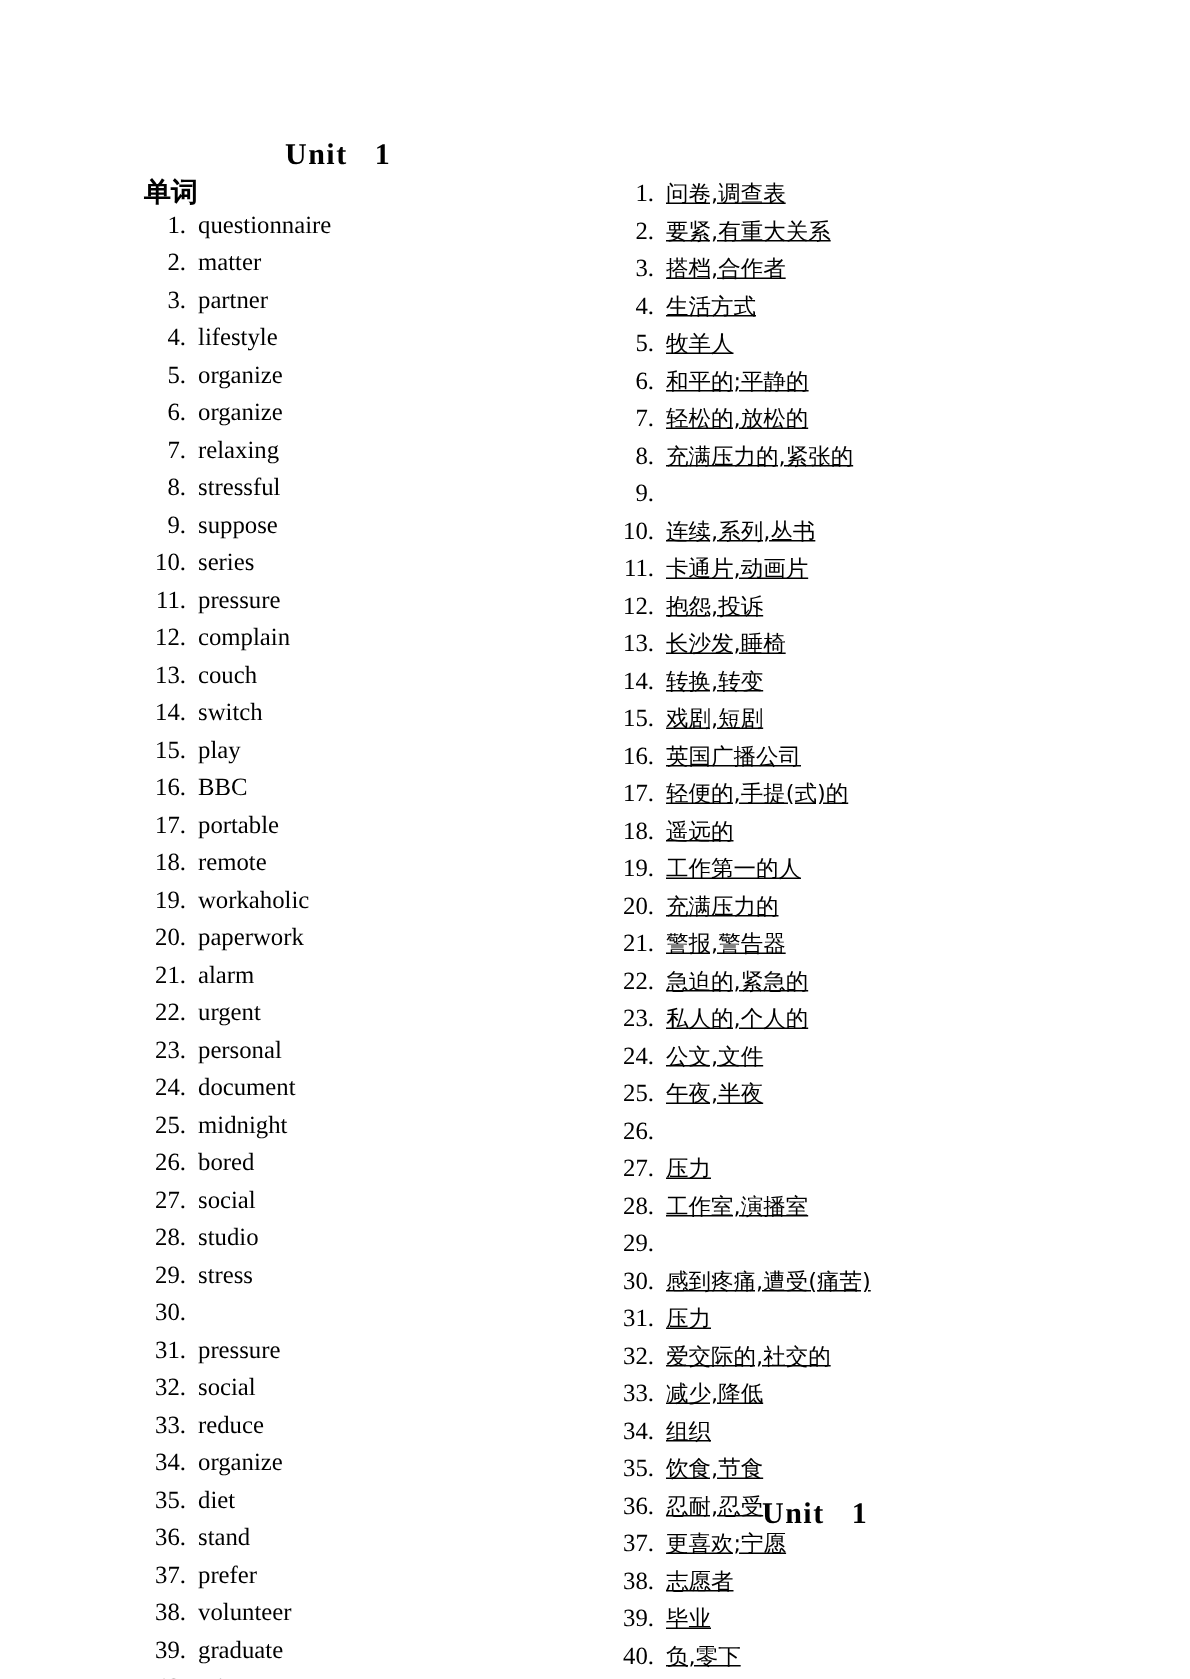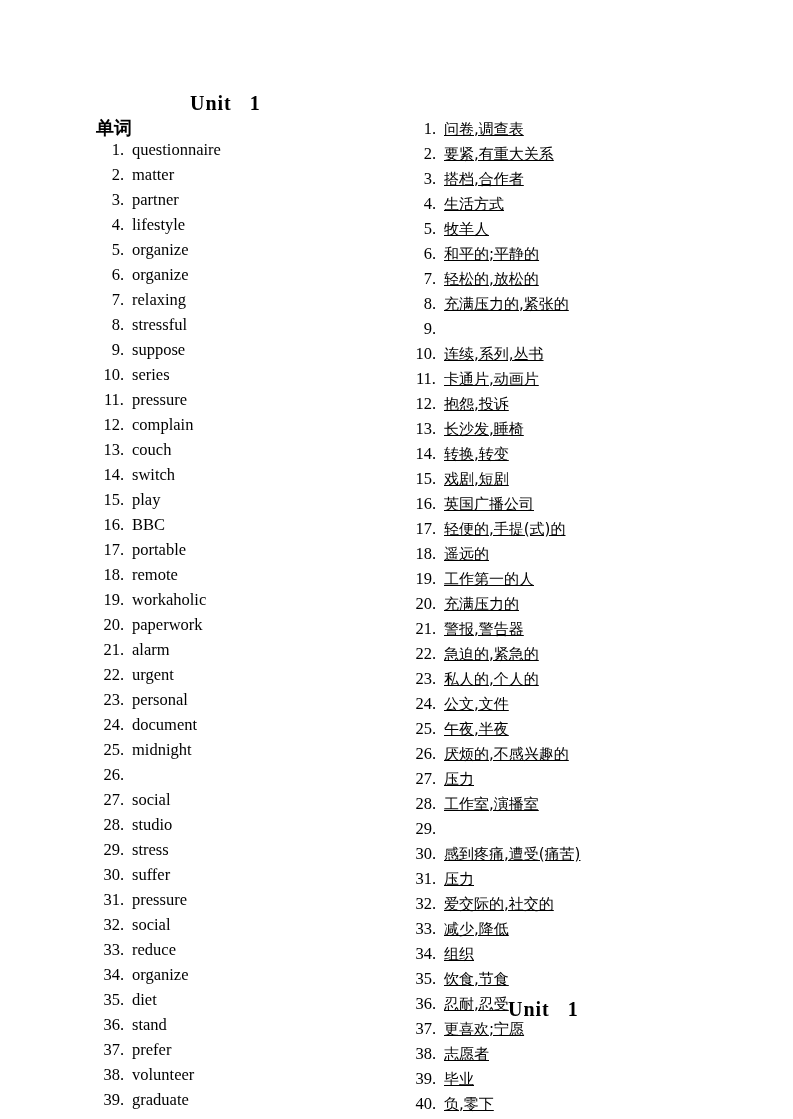--- a/index.html
+++ b/index.html
@@ -229,40 +229,40 @@
         <span class="txt">document</span>
       </div>
       <div class="row">
         <span class="idx">25.</span>
         <span class="dot"></span>
         <span class="txt">midnight</span>
       </div>
       <div class="row">
         <span class="idx">26.</span>
         <span class="dot"></span>
+        <span class="txt">bored</span>
       </div>
       <div class="row">
         <span class="idx">27.</span>
         <span class="dot"></span>
         <span class="txt">social</span>
       </div>
       <div class="row">
         <span class="idx">28.</span>
         <span class="dot"></span>
         <span class="txt">studio</span>
       </div>
       <div class="row">
         <span class="idx">29.</span>
         <span class="dot"></span>
         <span class="txt">stress</span>
       </div>
       <div class="row">
         <span class="idx">30.</span>
         <span class="dot"></span>
-        <span class="txt">suffer</span>
       </div>
       <div class="row">
         <span class="idx">31.</span>
         <span class="dot"></span>
         <span class="txt">pressure</span>
       </div>
       <div class="row">
         <span class="idx">32.</span>
         <span class="dot"></span>
         <span class="txt">social</span>
@@ -430,21 +430,20 @@
         <span class="txt">公文,文件</span>
       </div>
       <div class="row">
         <span class="idx">25.</span>
         <span class="dot"></span>
         <span class="txt">午夜,半夜</span>
       </div>
       <div class="row">
         <span class="idx">26.</span>
         <span class="dot"></span>
-        <span class="txt">厌烦的,不感兴趣的</span>
       </div>
       <div class="row">
         <span class="idx">27.</span>
         <span class="dot"></span>
         <span class="txt">压力</span>
       </div>
       <div class="row">
         <span class="idx">28.</span>
         <span class="dot"></span>
         <span class="txt">工作室,演播室</span>

